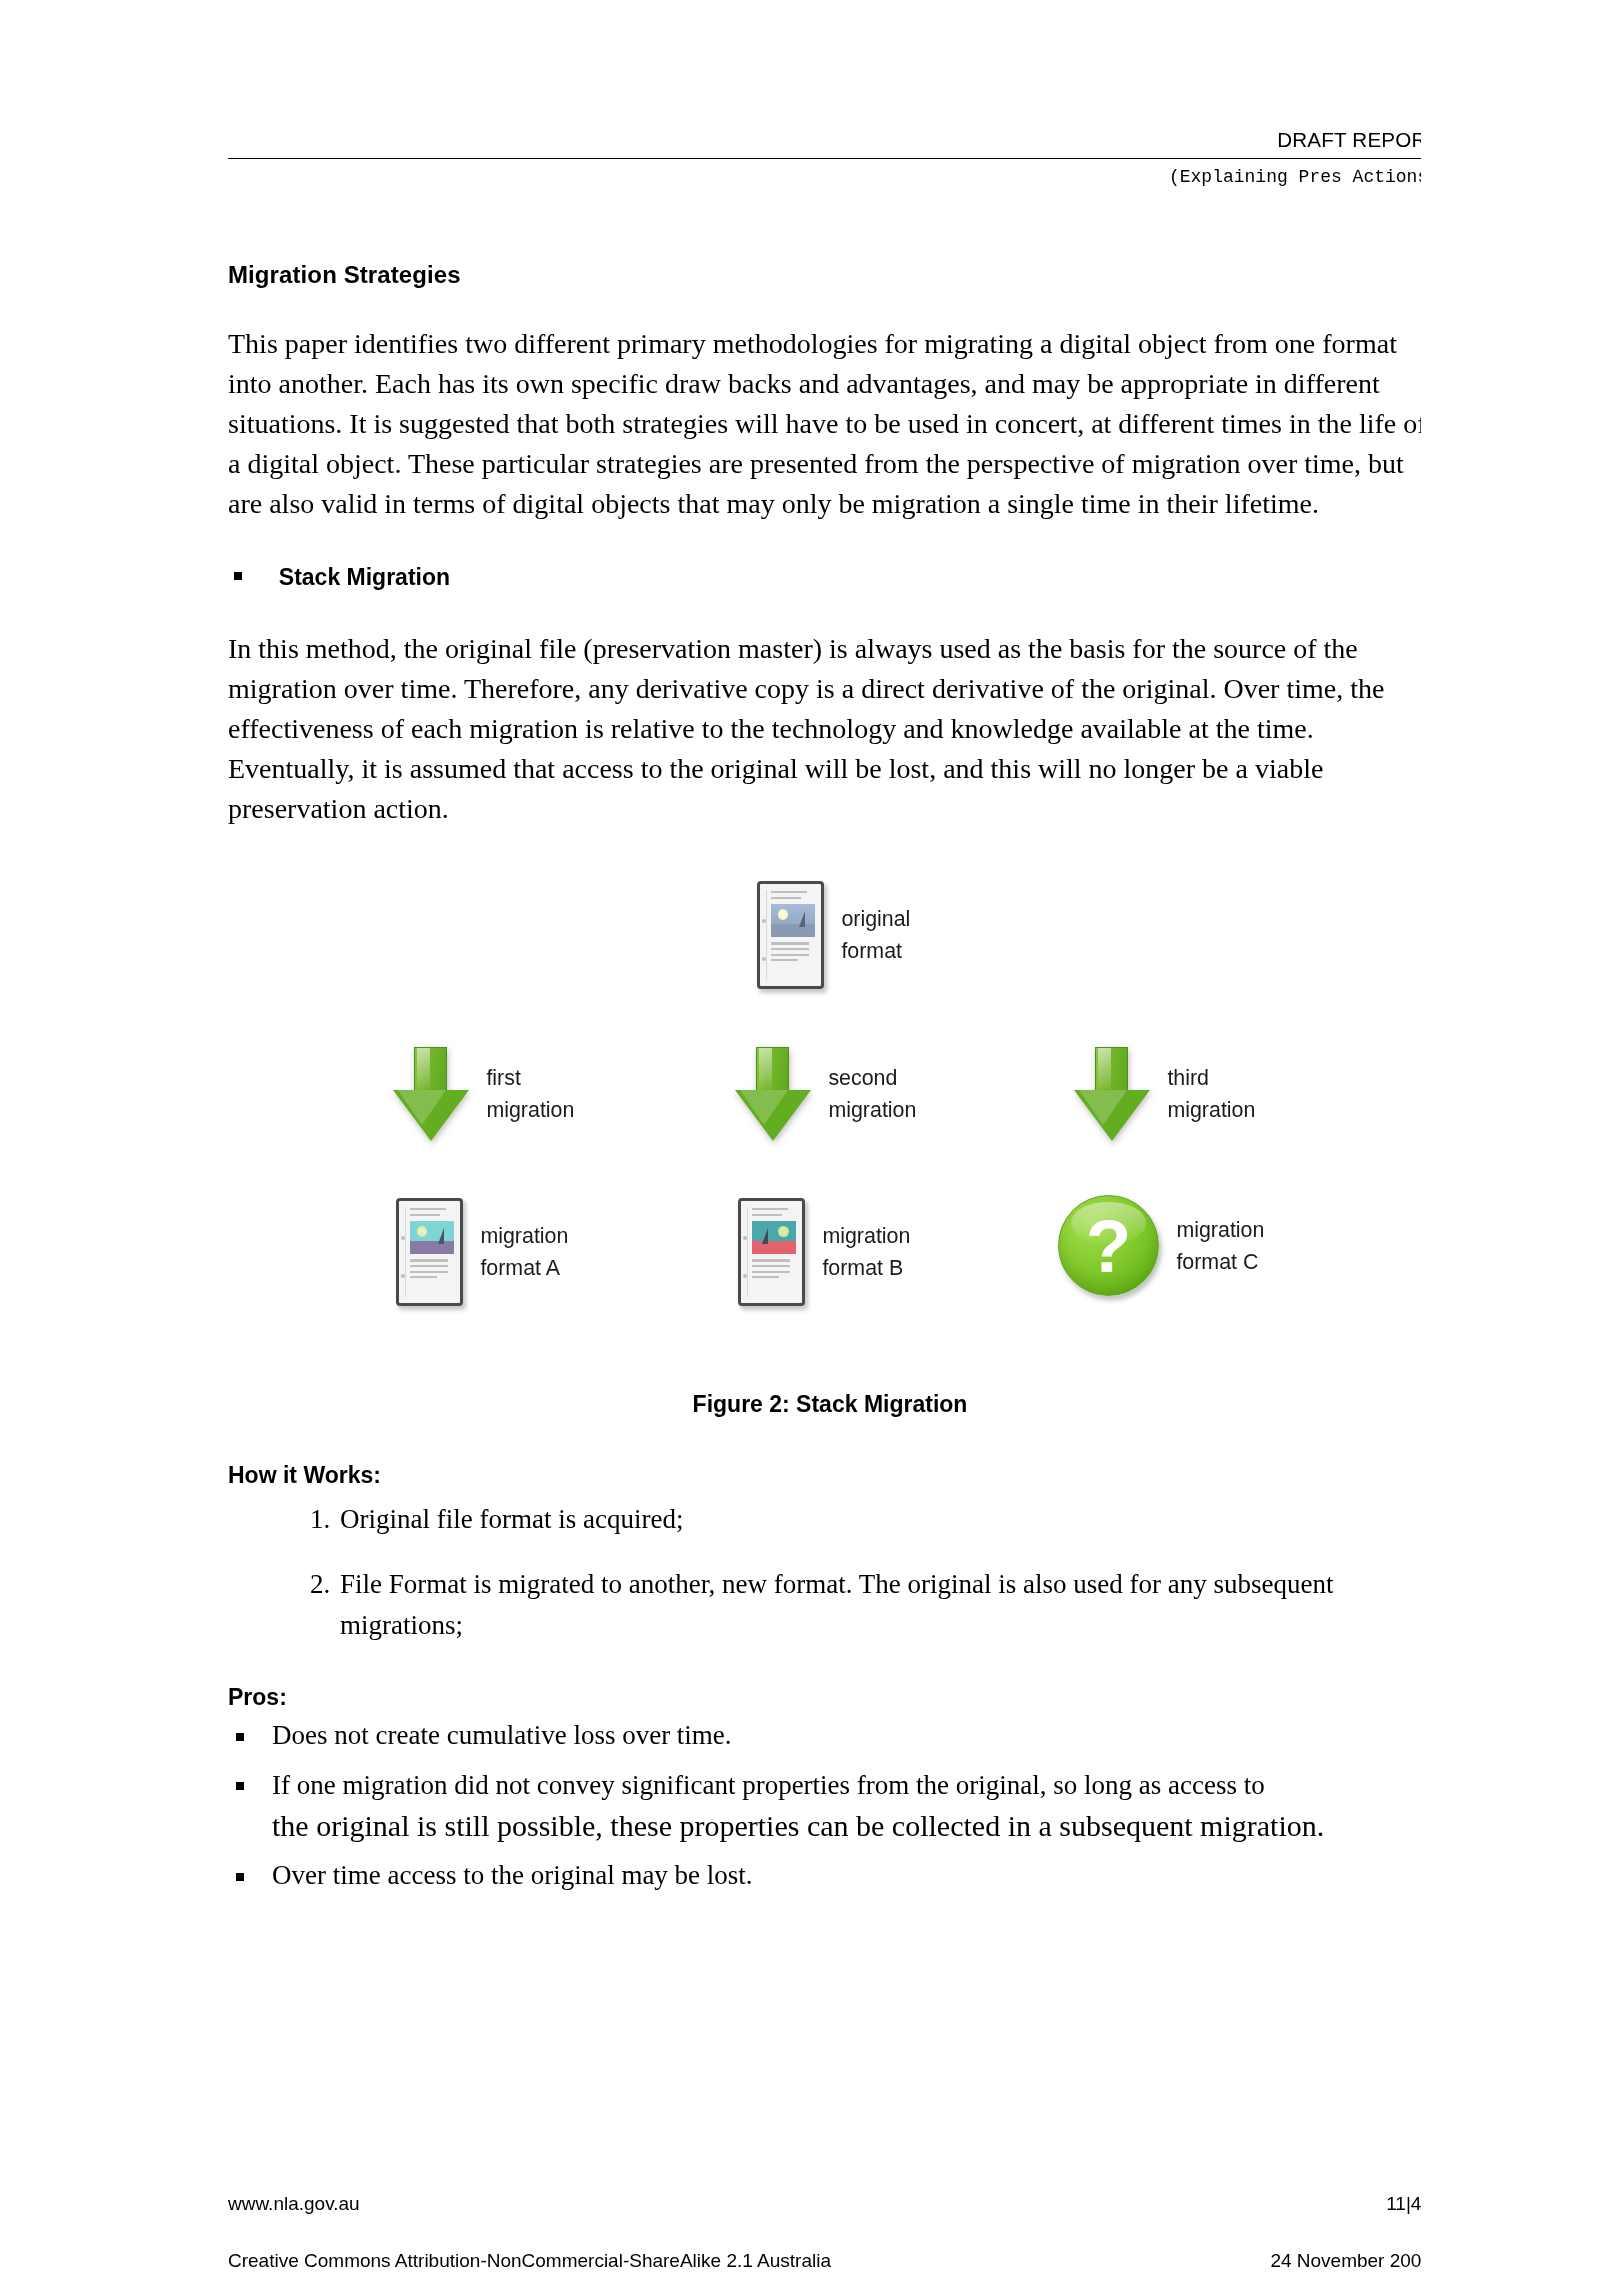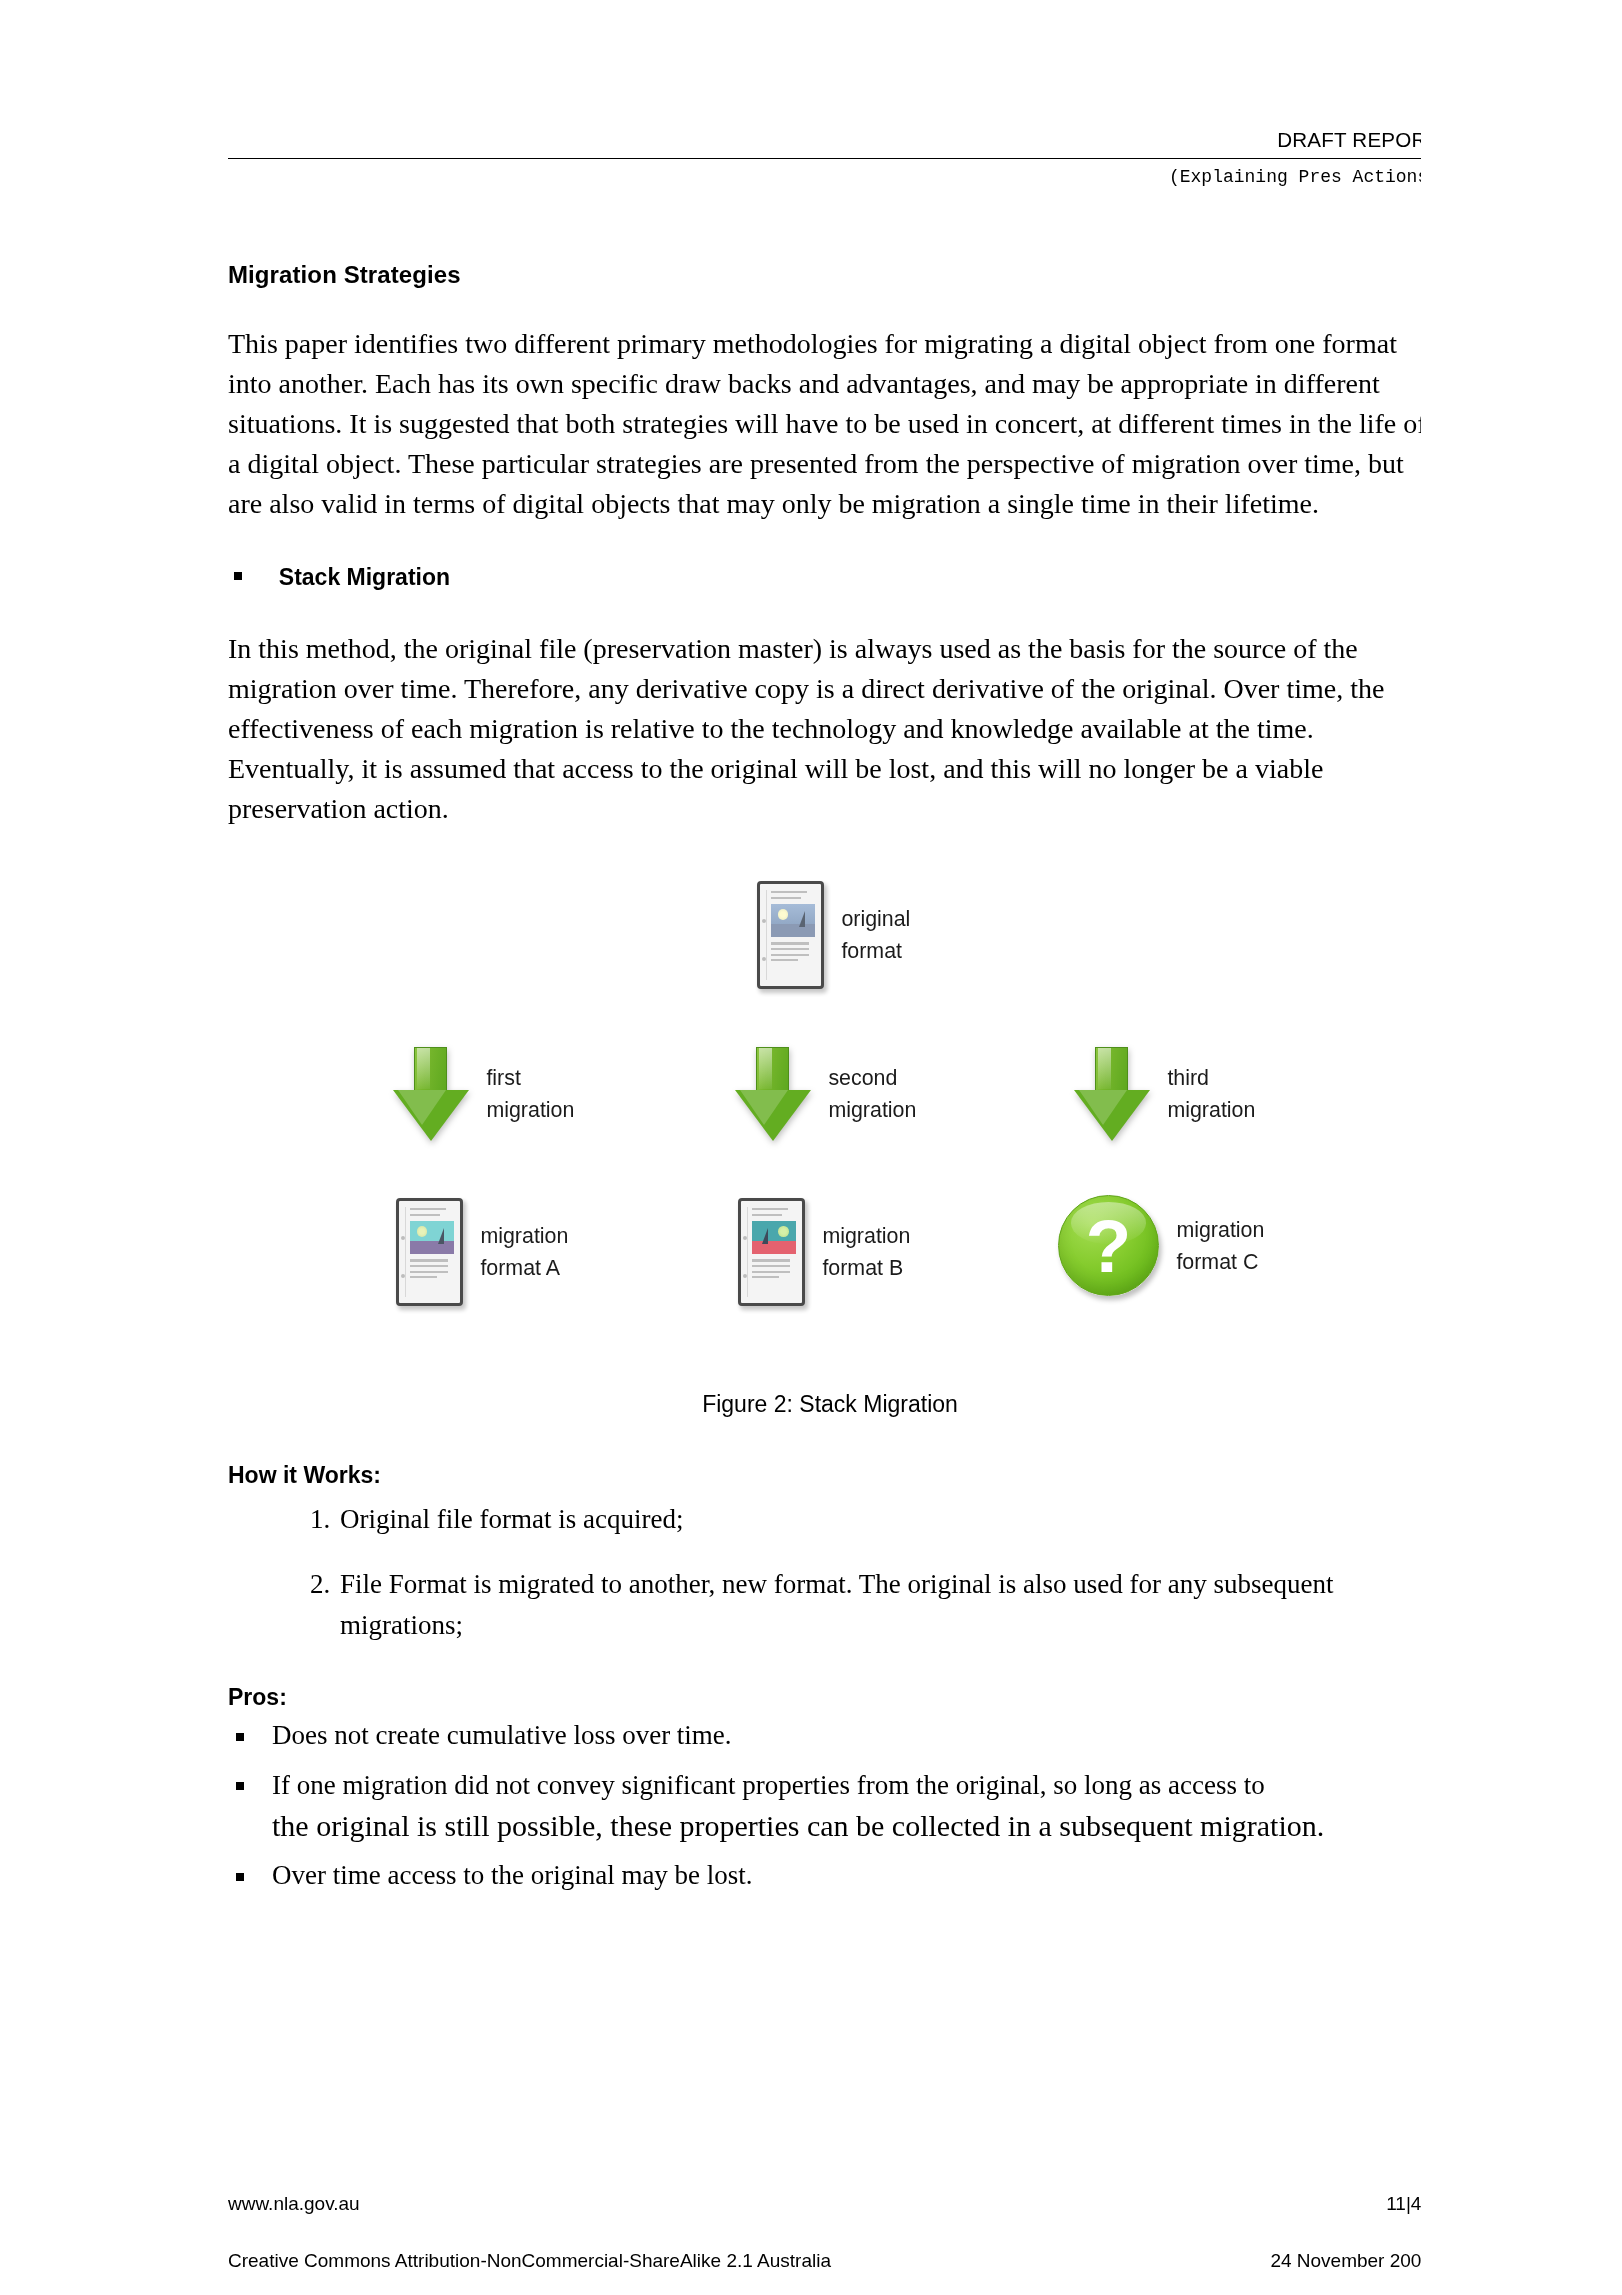--- a/index.html
+++ b/index.html
@@ -246,21 +246,21 @@
     position: absolute;
     left: 12%; top: 6%;
     width: 76%; height: 42%;
     border-radius: 50%;
     background: linear-gradient(180deg, rgba(255,255,255,0.42), rgba(255,255,255,0.02));
   }
 
   .fig-caption {
     font-family: "Liberation Sans", sans-serif;
     font-size: 23px;
-    font-weight: normal;
+    font-weight: bold;
     text-align: center;
     width: 1204px;
     margin-top: 3.2px;
   }
 
   
   .sub-heading {
     font-family: "Liberation Sans", sans-serif;
     font-size: 23px;
     font-weight: bold;

